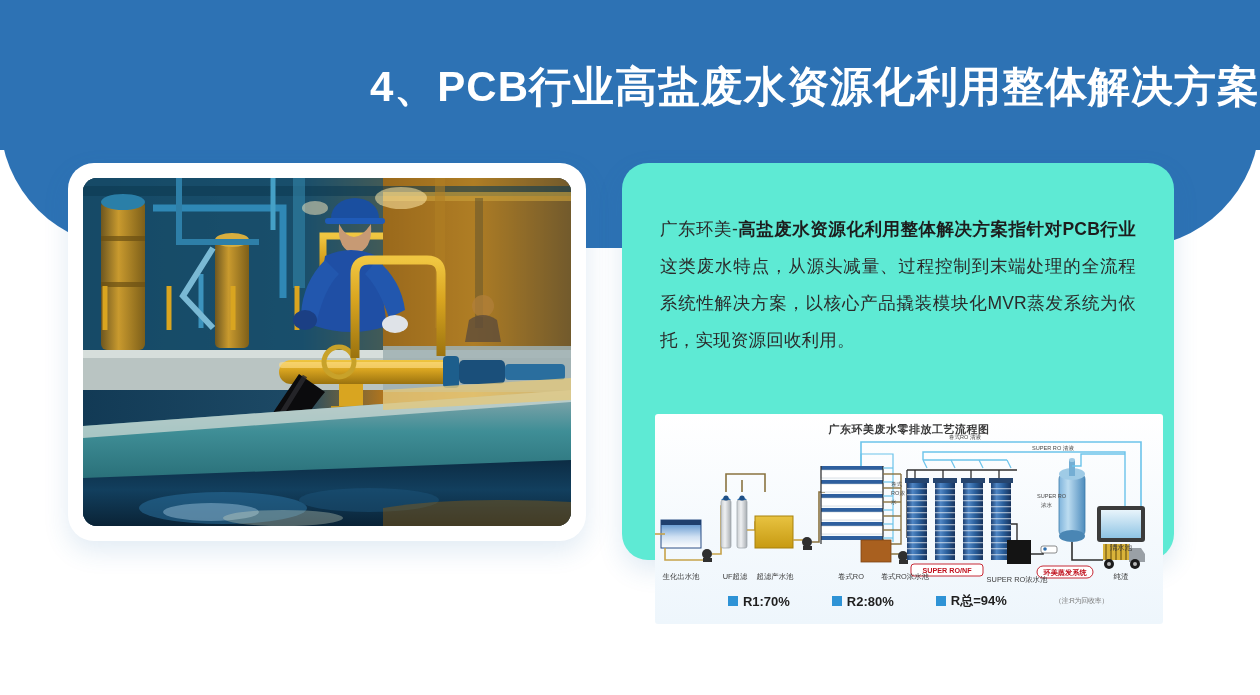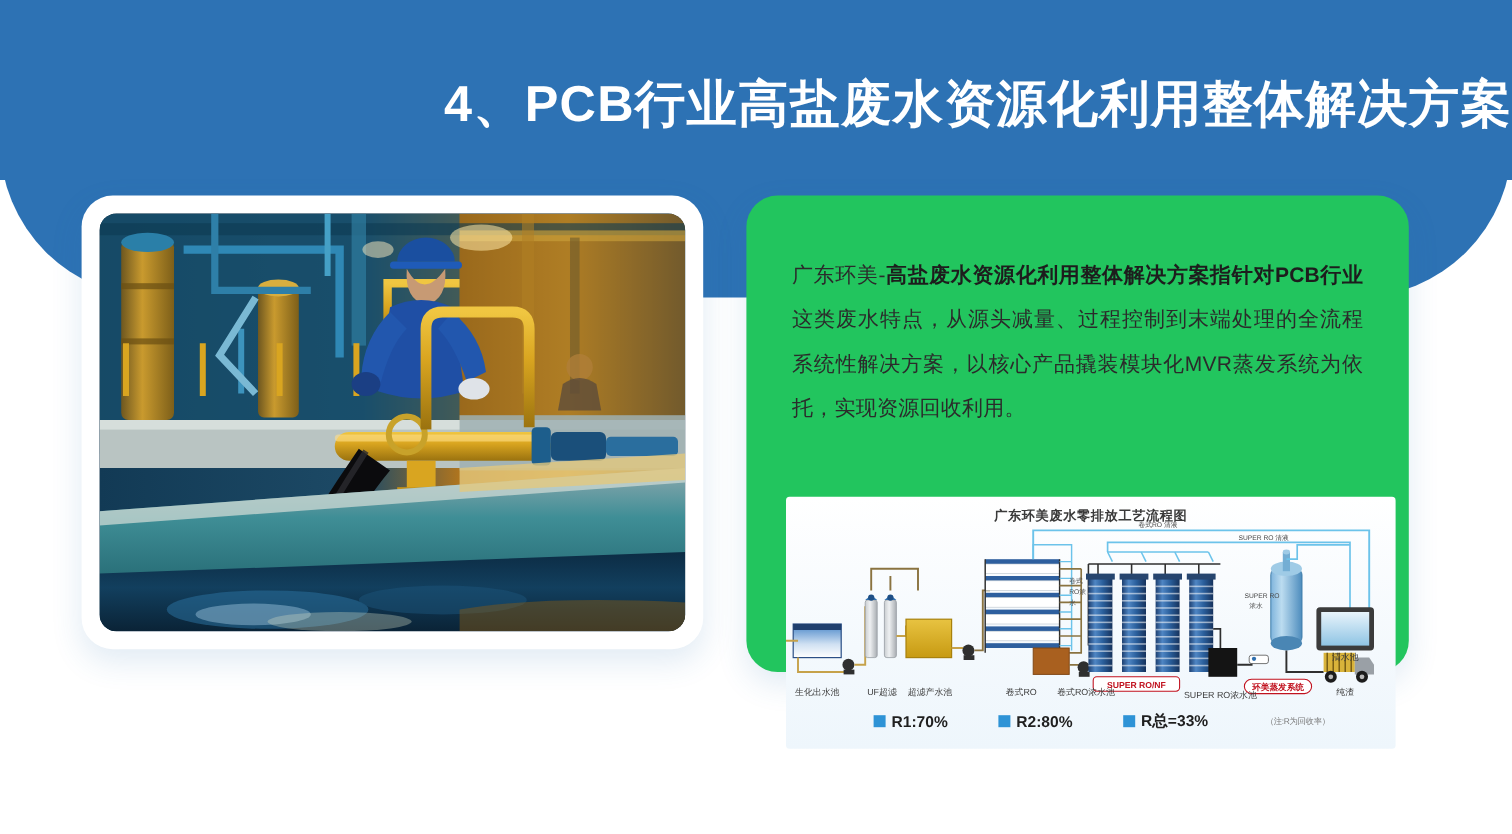--- a/index.html
+++ b/index.html
@@ -80,21 +80,21 @@
     background: #0e2f47;
   }
 
   
   .content-card {
     position: absolute;
     left: 622px;
     top: 163px;
     width: 552px;
     height: 397px;
-    background: #22c55e;
+    background: #5eead4;
     border-radius: 26px;
     box-shadow: 0 10px 26px rgba(45,114,180,0.14);
     padding: 48px 38px 20px 38px;
   }
 
   .body-text {
     color: #2b2b2b;
     font-size: 17.5px;
     line-height: 2.12;
     text-align: justify;
@@ -567,20 +567,20 @@
         <span class="legend-item">
           <i class="legend-swatch"></i>
           <span>R1:70%</span>
         </span>
         <span class="legend-item">
           <i class="legend-swatch"></i>
           <span>R2:80%</span>
         </span>
         <span class="legend-item">
           <i class="legend-swatch"></i>
-          <span>R总=33%</span>
+          <span>R总=94%</span>
         </span>
         <span class="legend-note">（注:R为回收率）</span>
       </div>
     </div>
   </div>
 
 </div>
 
 </body></html>

